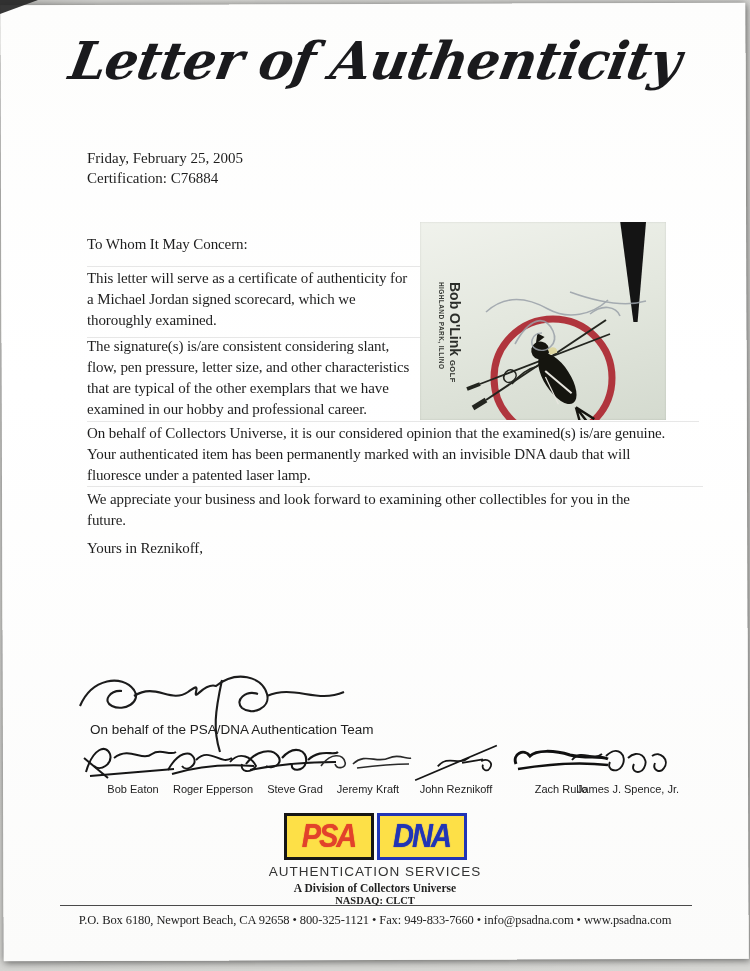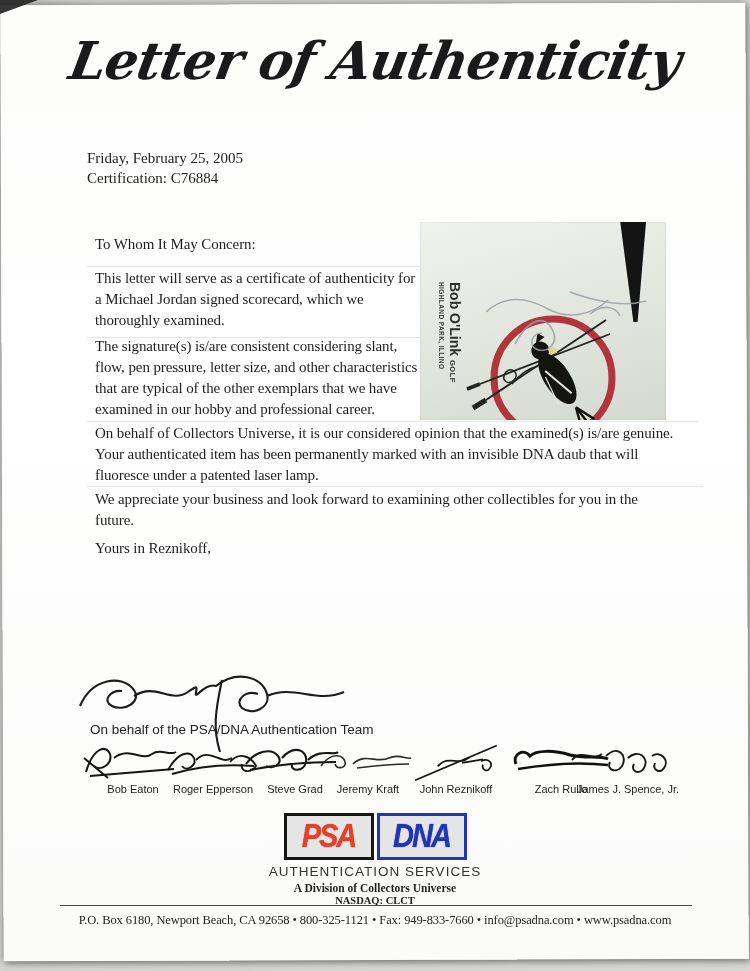--- a/index.html
+++ b/index.html
@@ -22,21 +22,21 @@
   .line{white-space:nowrap;font-family:Liberation Serif, serif;}
 
   .title{
     position:absolute;left:58px;top:30px;width:634px;text-align:center;
     font-family:"DejaVu Serif",serif;font-style:italic;font-weight:bold;
     font-size:52px;letter-spacing:-1px;color:#1a1a1d;
     transform:skewX(-10deg);
   }
 
   .dateblock{position:absolute;left:87px;top:148px;font-size:15px;line-height:20px;}
-  .body-text{position:absolute;font-size:15px;line-height:21px;letter-spacing:-0.1px;margin-left:8px;}
+  .body-text{position:absolute;font-size:15px;line-height:21px;letter-spacing:-0.1px;}
   .salutation{left:87px;top:234px;}
   .para1{left:87px;top:268px;}
   .para2{left:87px;top:336px;}
   .para3{left:87px;top:423px;}
   .para4{left:87px;top:489px;}
   .closing{left:87px;top:538px;}
 
   .streak{position:absolute;height:1px;background:rgba(110,110,110,.17);}
 
   
@@ -69,21 +69,21 @@
   
   .signer{position:absolute;top:742px;text-align:center;
     font-family:Liberation Sans, sans-serif;}
   .signer .sig{height:40px;}
   .signer .name{font-size:11px;color:#232323;margin-top:1px;white-space:nowrap;}
 
   
   .logo-block{position:absolute;left:0;top:813px;width:750px;
     display:flex;flex-direction:column;align-items:center;}
   .logo-boxes{display:flex;gap:3px;}
-  .logo-box{width:84px;height:41px;display:flex;align-items:center;justify-content:center;background:#e5e5e5;}
+  .logo-box{width:84px;height:41px;display:flex;align-items:center;justify-content:center;background:#fde047;}
   .psa-box{border:3px solid #161616;}
   .dna-box{border:3px solid #2135b5;}
   .logo-letters{
     font-family:"Liberation Sans",sans-serif;font-weight:bold;font-style:italic;
     font-size:29px;letter-spacing:-2px;transform:scaleY(1.12);line-height:1;
   }
   .psa-letters{color:#e2422b;text-shadow:0 0 1px #e2422b;}
   .dna-letters{color:#2135b5;text-shadow:0 0 1px #2135b5;}
   .services{
     margin-top:4px;font-family:"Liberation Sans",sans-serif;

